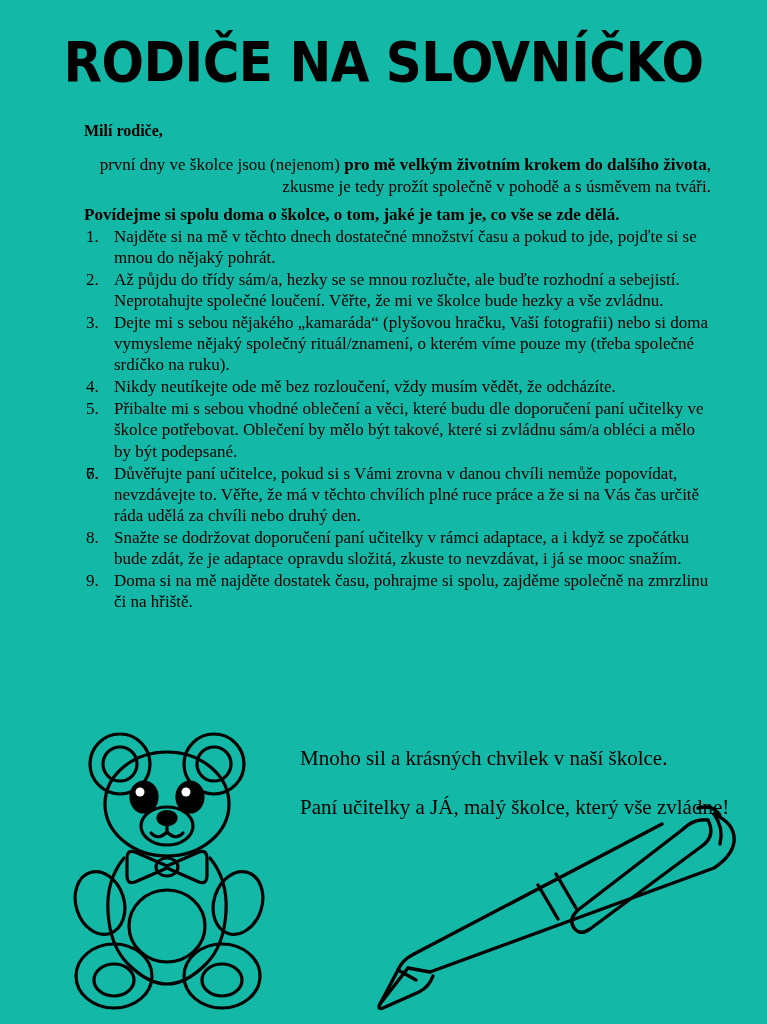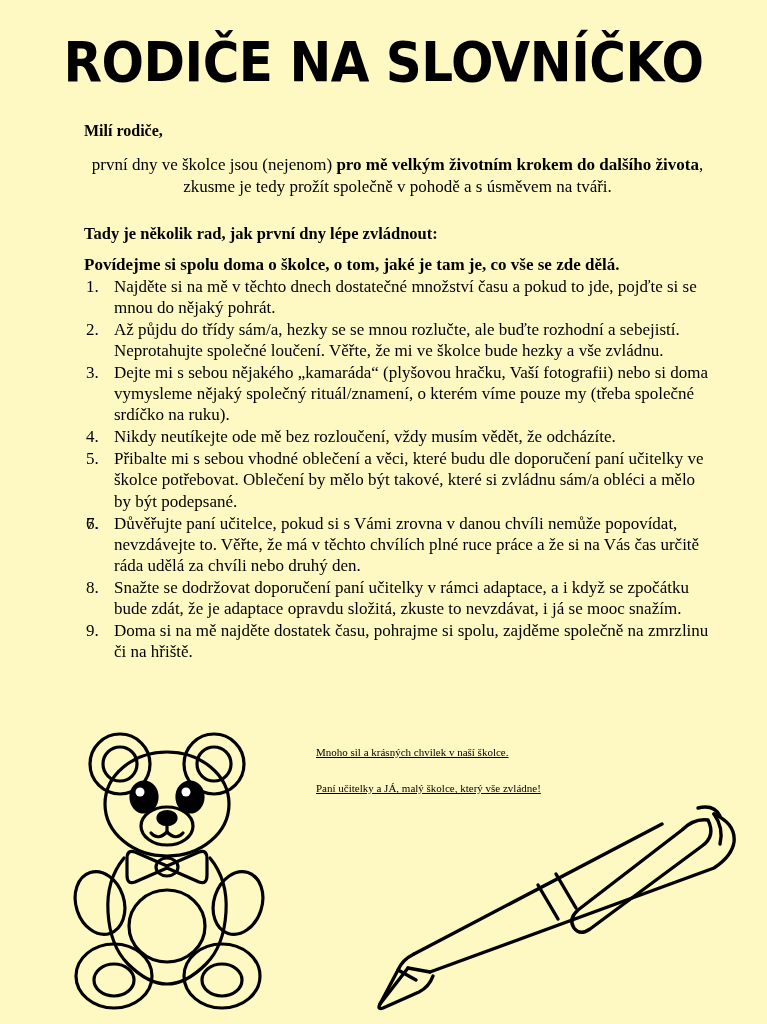--- a/index.html
+++ b/index.html
@@ -11,21 +11,21 @@
     width: 767px;
     height: 1024px;
     position: relative;
     overflow: hidden;
     font-family: "Liberation Serif", serif;
     color: #000000;
   }
   .page {
     position: absolute;
     inset: 0;
-    background: #fef9c3;
+    background: #14b8a6;
   }
   
   .title {
     text-align: center;
     font-family: "DejaVu Sans", sans-serif;
     font-weight: 700;
     font-size: 50px;
     letter-spacing: -0.5px;
     line-height: 1;
     margin: 34px 0 0 0;
@@ -43,21 +43,21 @@
   }
   .greeting {
     font-weight: 700;
     font-size: 16px;
     margin: 0 0 14px 0;
   }
   .para {
     font-size: 17px;
     line-height: 1.28;
     margin: 4px 0 6px 0;
-    text-align: center;
+    text-align: right;
   }
   .para b { font-weight: 700; }
   .heading2 {
     font-weight: 700;
     font-size: 16.5px;
     margin: 26px 0 10px 0;
   }
   .intro-line {
     font-size: 17px;
     line-height: 1.25;
@@ -79,26 +79,25 @@
   ol.rules li .num {
     position: absolute;
     left: 2px;
     top: 0;
     width: 22px;
     text-align: left;
   }
   
   .closing {
     position: absolute;
-    left: 316px;
+    left: 300px;
     top: 745px;
     width: 430px;
-    font-size: 11px;
+    font-size: 21px;
     line-height: 1.3;
-    text-decoration: underline;
   }
   .closing p { margin: 0 0 22px 0; }
 
   
   .bear {
     position: absolute;
     left: 62px;
     top: 718px;
     width: 240px;
     height: 300px;
@@ -118,21 +117,20 @@
 <div class="page">
 
   <h1 class="title">RODIČE NA SLOVNÍČKO</h1>
 
   <div class="content">
 
     <p class="greeting">Milí rodiče,</p>
 
     <p class="para"><span>první dny ve školce jsou (nejenom) </span><b>pro mě velkým životním krokem do dalšího života</b><span>, zkusme je tedy prožít společně v pohodě a s úsměvem na tváři.</span></p>
 
-    <p class="heading2">Tady je několik rad, jak první dny lépe zvládnout:</p>
 
     <p class="intro-line">Povídejme si spolu doma o školce, o tom, jaké je tam je, co vše se zde dělá.</p>
 
     <ol class="rules">
       <li><span class="num">1.</span><span>Najděte si na mě v těchto dnech dostatečné množství času a pokud to jde, pojďte si se mnou do nějaký pohrát.</span></li>
       <li><span class="num">2.</span><span>Až půjdu do třídy sám/a, hezky se se mnou rozlučte, ale buďte rozhodní a sebejistí. Neprotahujte společné loučení. Věřte, že mi ve školce bude hezky a vše zvládnu.</span></li>
       <li><span class="num">3.</span><span>Dejte mi s sebou nějakého „kamaráda“ (plyšovou hračku, Vaší fotografii) nebo si doma vymysleme nějaký společný rituál/znamení, o kterém víme pouze my (třeba společné srdíčko na ruku).</span></li>
       <li><span class="num">4.</span><span>Nikdy neutíkejte ode mě bez rozloučení, vždy musím vědět, že odcházíte.</span></li>
       <li><span class="num">5.</span><span>Přibalte mi s sebou vhodné oblečení a věci, které budu dle doporučení paní učitelky ve školce potřebovat. Oblečení by mělo být takové, které si zvládnu sám/a obléci a mělo by být podepsané.</span></li>
       <li><span class="num">6.</span></li>

